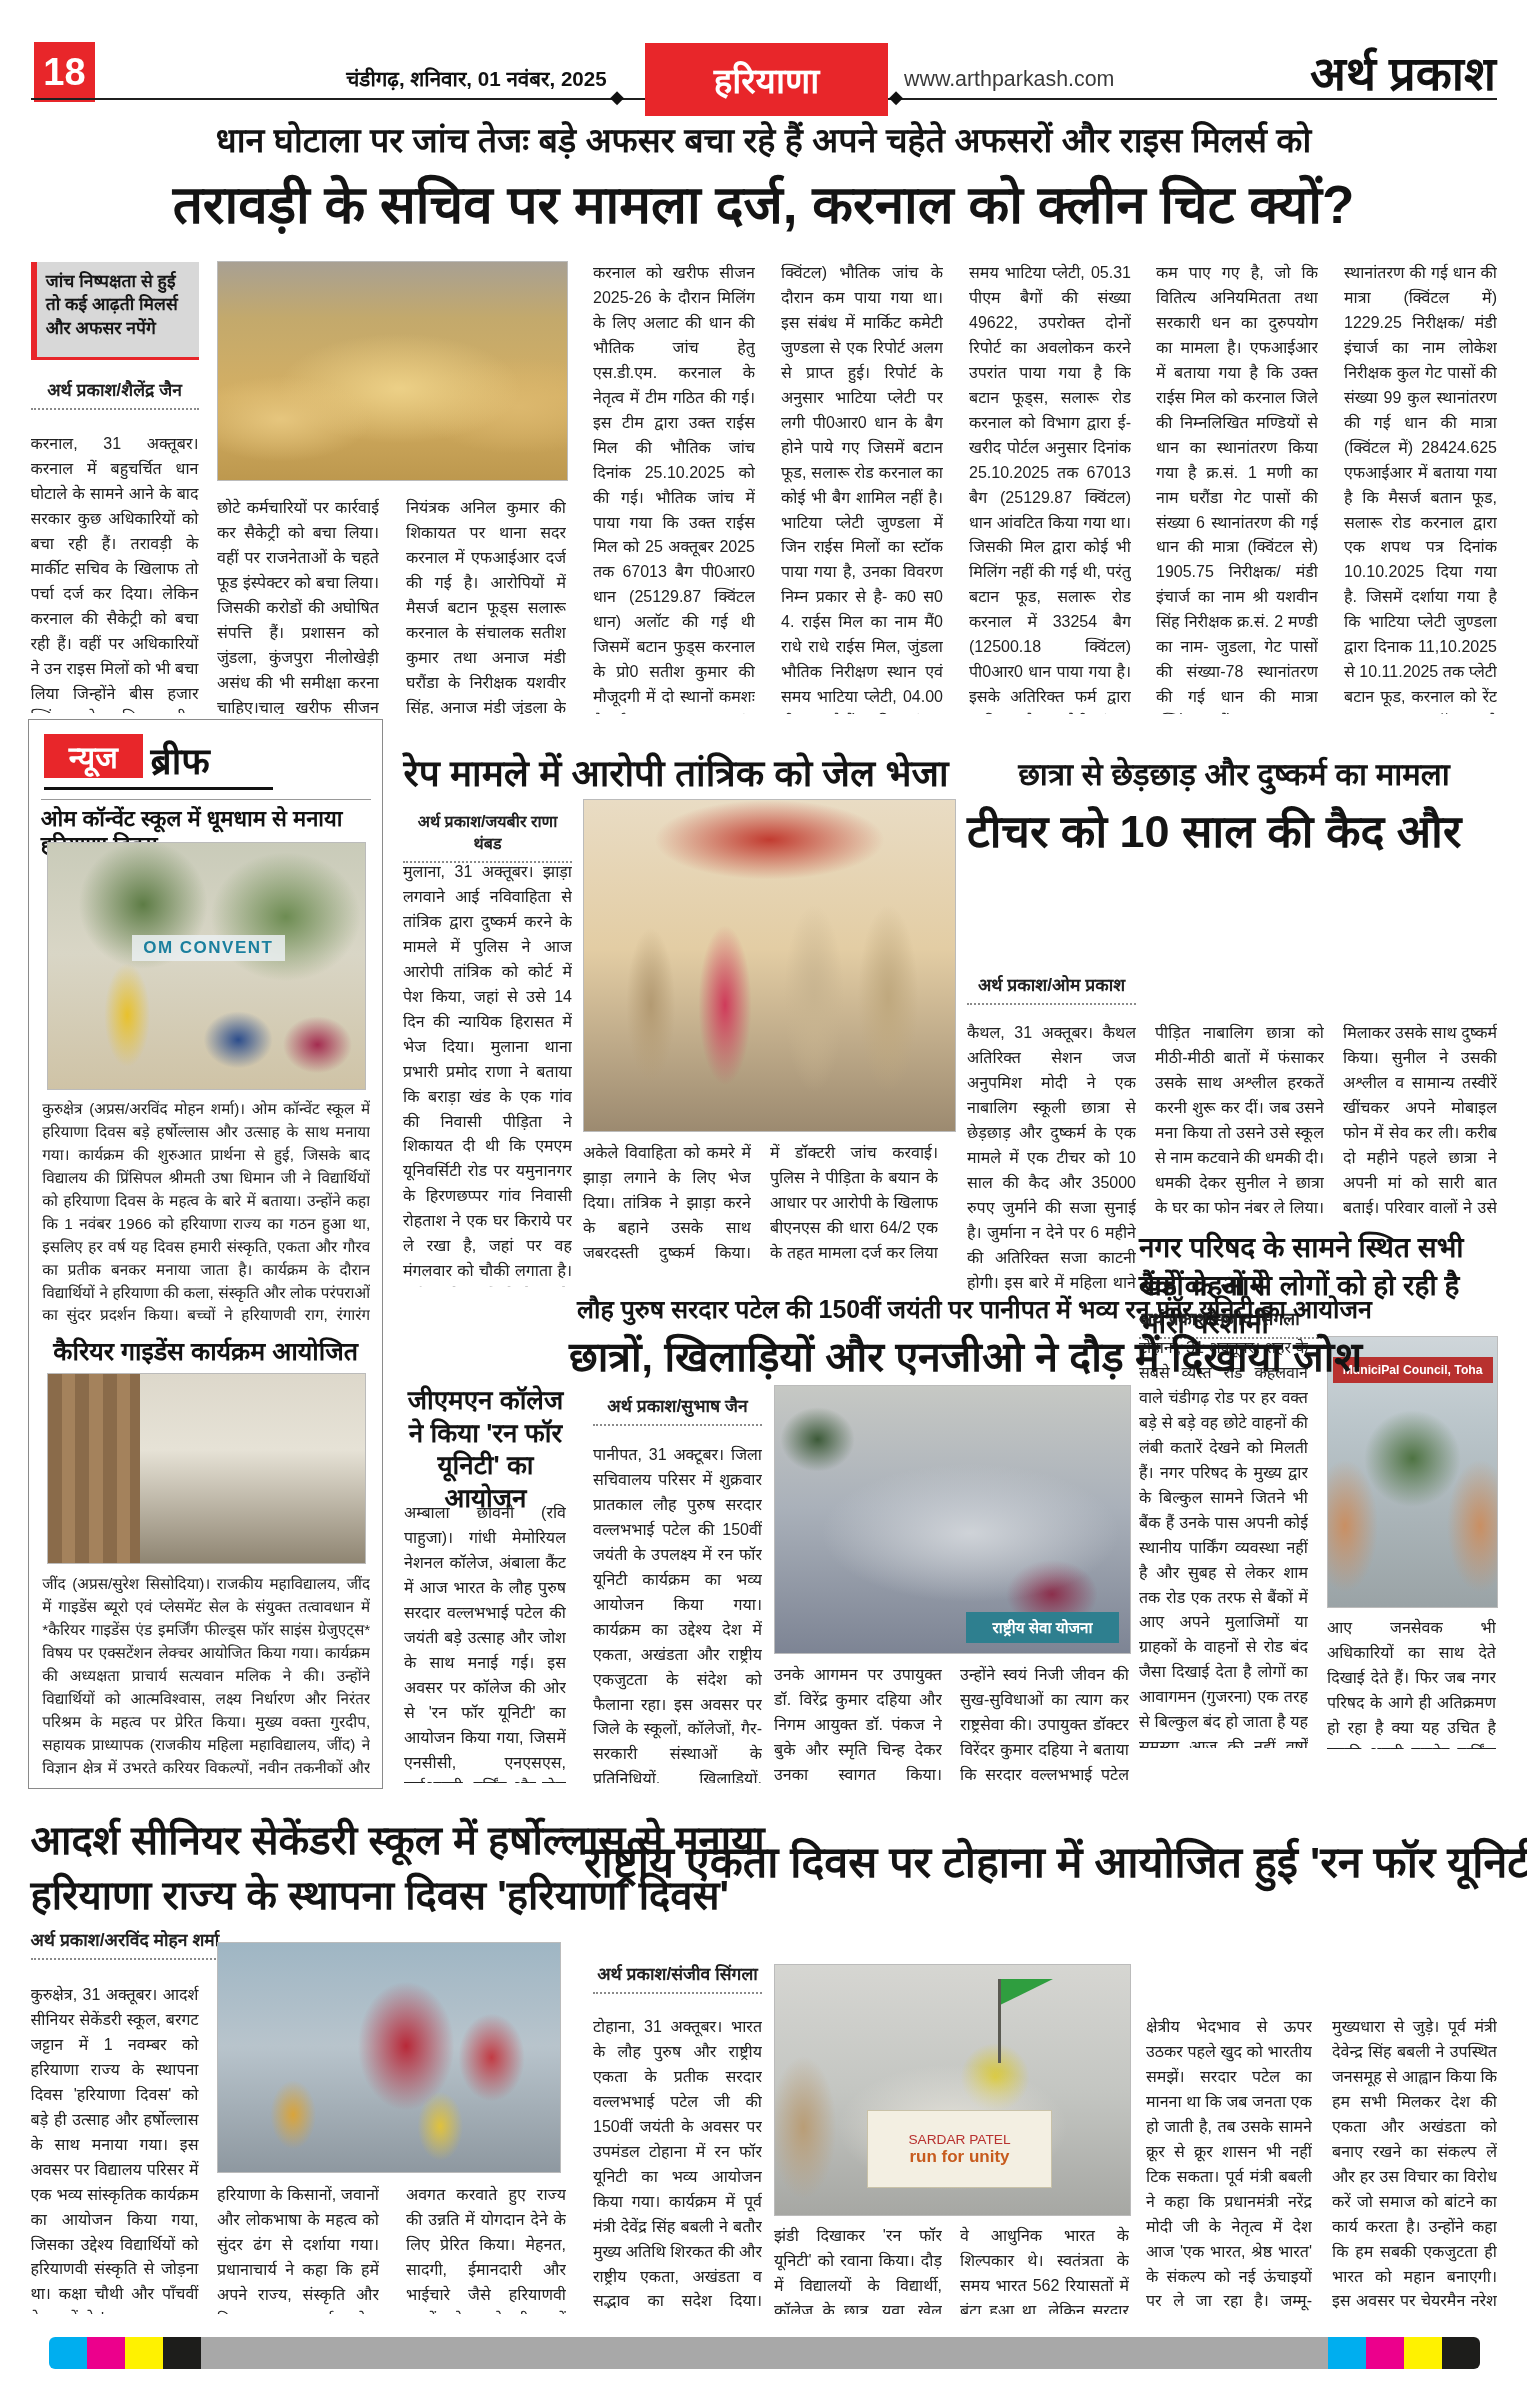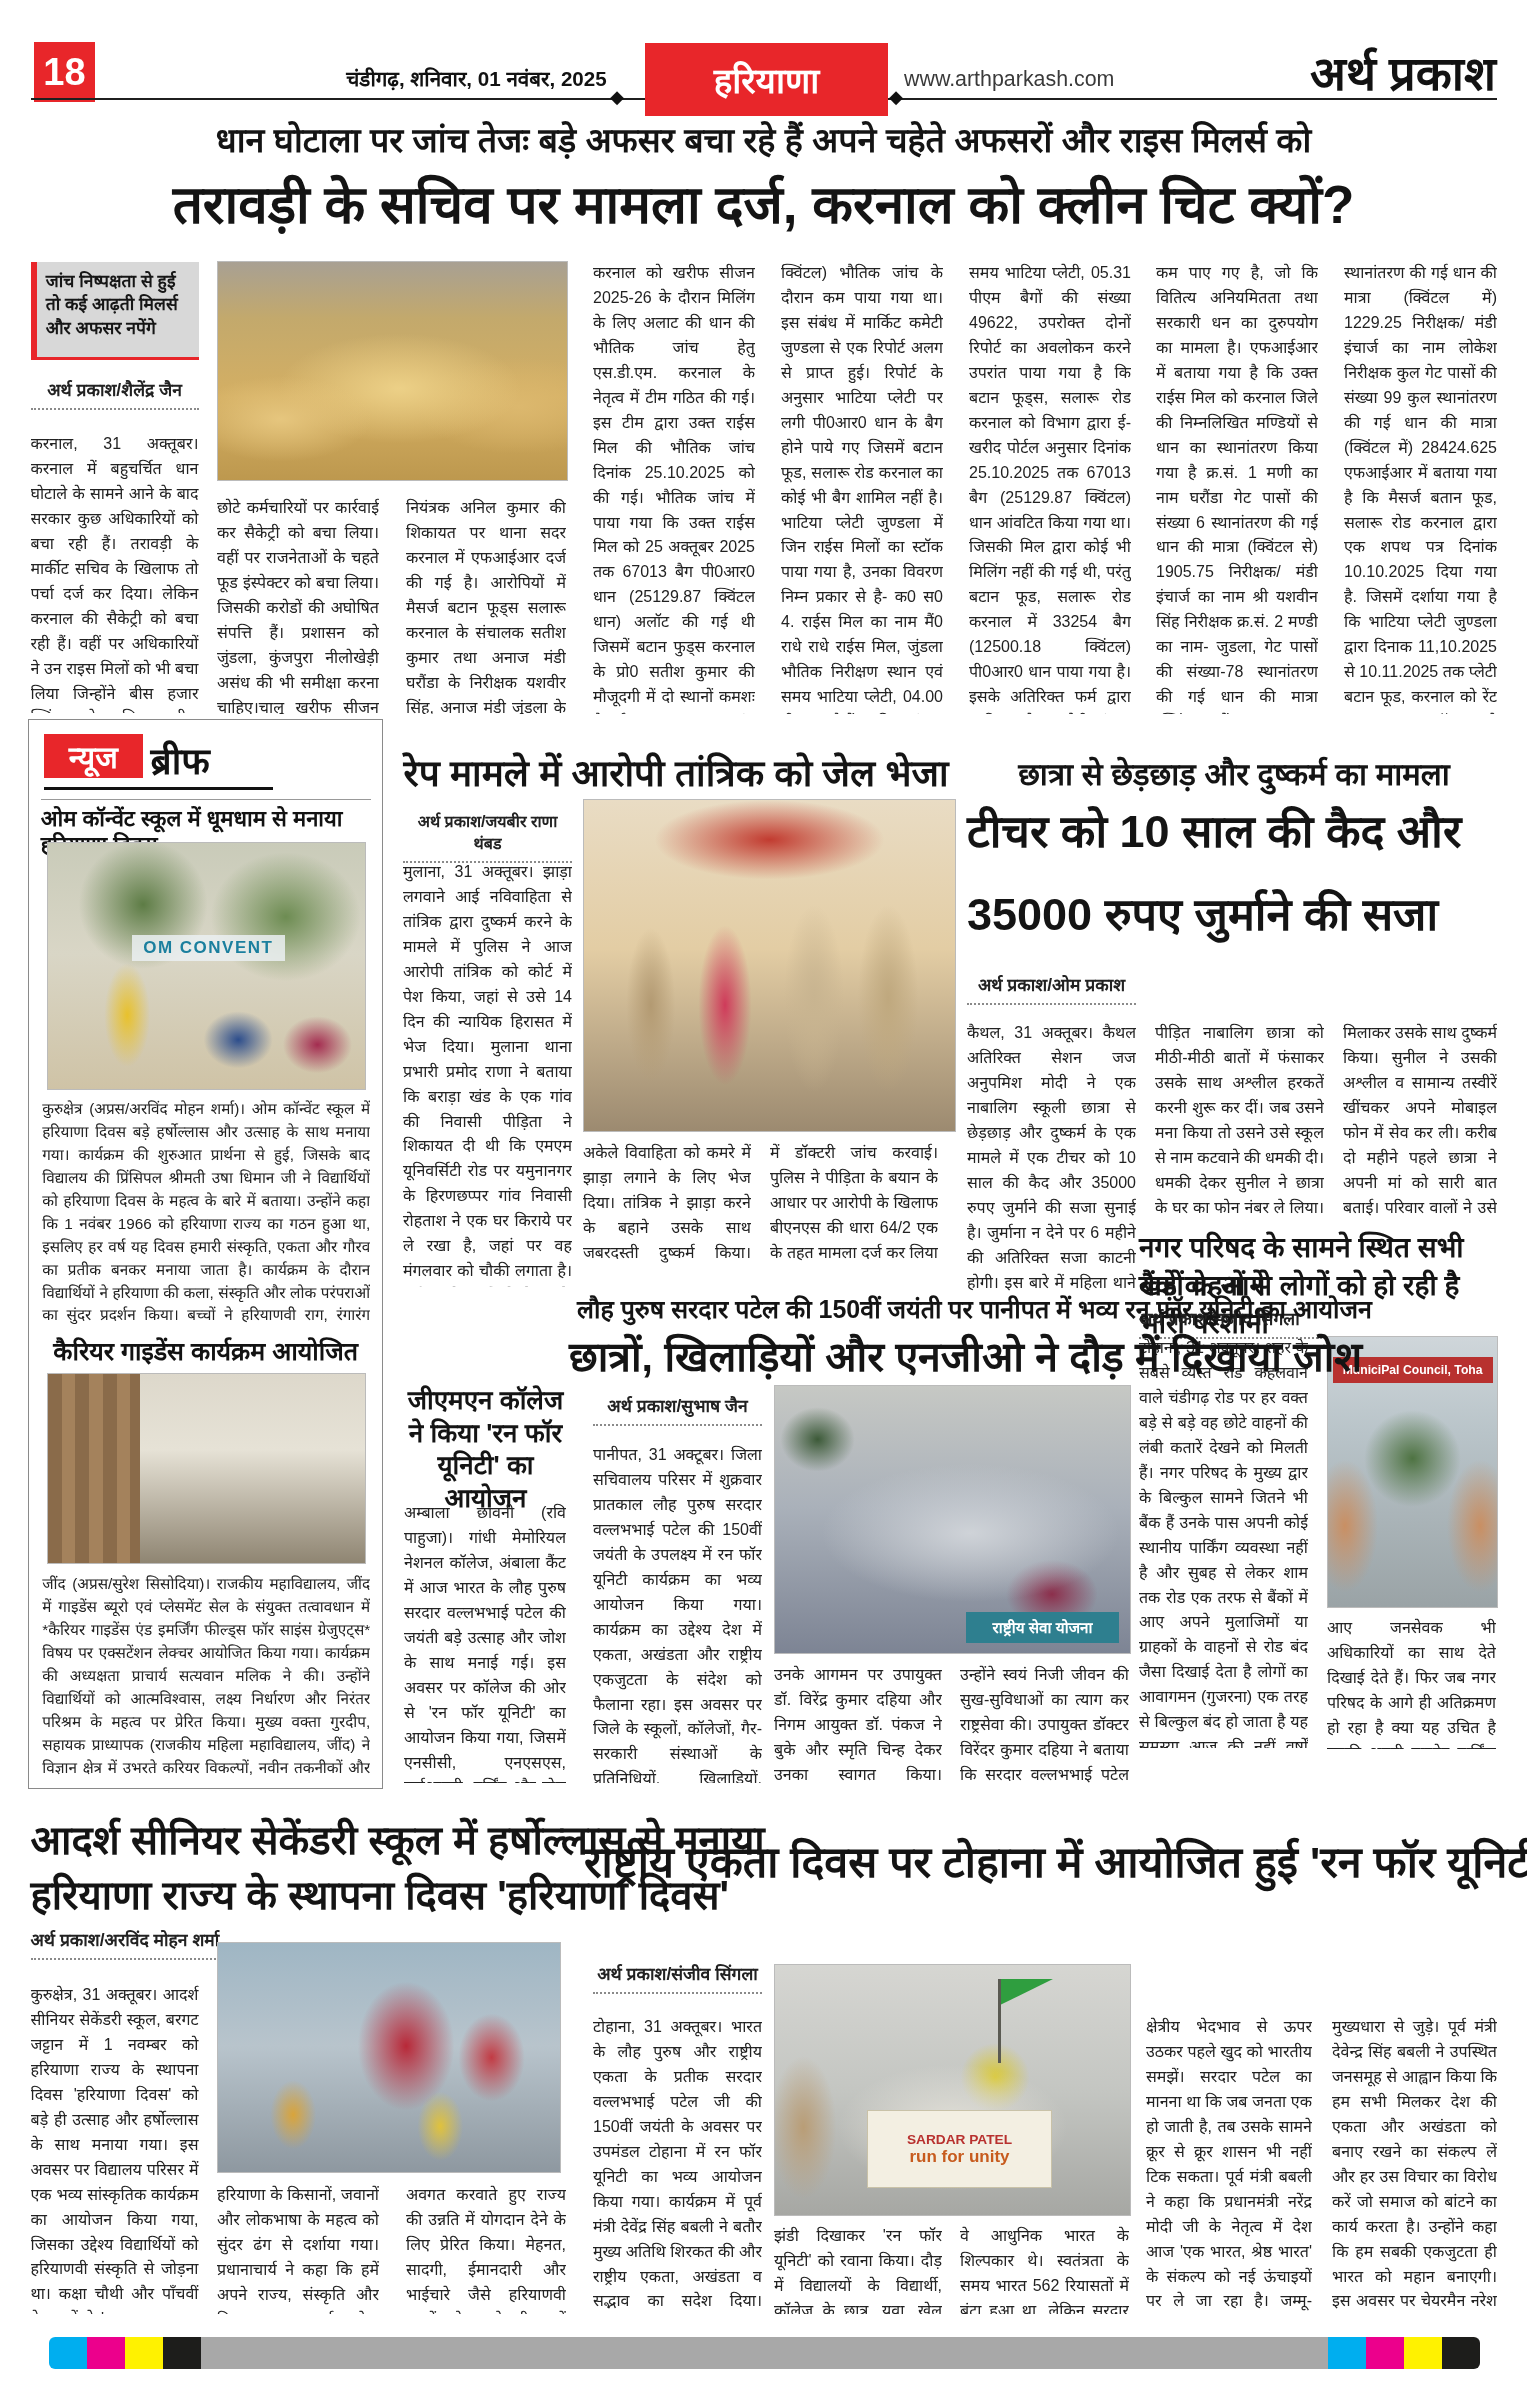--- a/index.html
+++ b/index.html
@@ -92,21 +92,20 @@
       radial-gradient(ellipse 42px 130px at 82% 60%, #bfa87e, rgba(0,0,0,0) 72%),
       radial-gradient(ellipse 34px 107px at 18% 62%, #b39a72, rgba(0,0,0,0) 72%),
       radial-gradient(ellipse 153px 53px at 50% 12%, #c23b30, rgba(0,0,0,0) 75%),
       linear-gradient(180deg,#e9dcc4 0%,#e3cda4 45%,#9c8a70 100%);"></div>
   <div class="body-col" style="left:403px;top:860px;width:169px;height:427px;">मुलाना, 31 अक्तूबर। झाड़ा लगवाने आई नविवाहिता से तांत्रिक द्वारा दुष्कर्म करने के मामले में पुलिस ने आज आरोपी तांत्रिक को कोर्ट में पेश किया, जहां से उसे 14 दिन की न्यायिक हिरासत में भेज दिया। मुलाना थाना प्रभारी प्रमोद राणा ने बताया कि बराड़ा खंड के एक गांव की निवासी पीड़िता ने शिकायत दी थी कि एमएम यूनिवर्सिटी रोड पर यमुनानगर के हिरणछप्पर गांव निवासी रोहताश ने एक घर किराये पर ले रखा है, जहां पर वह मंगलवार को चौकी लगाता है। तांत्रिक के साथियों ने उसके पति को कमरे के बाहर ही रोक लिया और मुलाना थाने पहुंचे और शिकायत दर्ज करवाई। वहीं पुलिस ने नवविवाहिता की सीएचसी मुलाना</div>
   <div class="body-col" style="left:583px;top:1141px;width:168px;height:125px;">अकेले विवाहिता को कमरे में झाड़ा लगाने के लिए भेज दिया। तांत्रिक ने झाड़ा करने के बहाने उसके साथ जबरदस्ती दुष्कर्म किया। घटना के बाद नवविवाहिता ने घर आकर अपने पति व परिजनों को सारी बात बताई, वहीं आज आरोपी का मेडिकल कराने के बाद उसे कोर्ट में पेश किया गया।</div>
   <div class="body-col" style="left:770px;top:1141px;width:168px;height:125px;">में डॉक्टरी जांच करवाई। पुलिस ने पीड़िता के बयान के आधार पर आरोपी के खिलाफ बीएनएस की धारा 64/2 एक के तहत मामला दर्ज कर लिया है। थाना प्रभारी प्रमोद राणा ने बताया कि बीते वीरवार को पीड़िता का मेडिकल परीक्षण करवाया गया।</div>
 
   <div class="kicker" style="left:967px;top:752px;width:534px;text-align:center;font-size:31px;">छात्रा से छेड़छाड़ और दुष्कर्म का मामला</div>
   <div class="kicker" style="left:967px;top:799px;width:534px;text-align:left;font-size:45px;">टीचर को 10 साल की कैद और</div>
-  <div class="kicker" style="left:967px;top:882px;width:534px;text-align:left;font-size:45px;">35000 रुपए जुर्माने की सजा</div>
   <div class="byline" style="left:967px;top:972px;width:169px;">अर्थ प्रकाश/ओम प्रकाश</div>
   <div class="body-col" style="left:967px;top:1021px;width:169px;height:270px;">कैथल, 31 अक्तूबर। कैथल अतिरिक्त सेशन जज अनुपमिश मोदी ने एक नाबालिग स्कूली छात्रा से छेड़छाड़ और दुष्कर्म के एक मामले में एक टीचर को 10 साल की कैद और 35000 रुपए जुर्माने की सजा सुनाई है। जुर्माना न देने पर 6 महीने की अतिरिक्त सजा काटनी होगी। इस बारे में महिला थाने में 29 में 2023 को मुकदमा दर्ज करवाया गया था। शिकायत पक्ष की ओर से केस की पैरवी करते हुए एडवोकेट्स अजय गुप्ता और अर्पित गुप्ता ने बताया कि स्कूल शिक्षक सुनील ने</div>
   <div class="body-col" style="left:1155px;top:1021px;width:169px;height:198px;">पीड़ित नाबालिग छात्रा को मीठी-मीठी बातों में फंसाकर उसके साथ अश्लील हरकतें करनी शुरू कर दीं। जब उसने मना किया तो उसने उसे स्कूल से नाम कटवाने की धमकी दी। धमकी देकर सुनील ने छात्रा के घर का फोन नंबर ले लिया। इसके बाद उसने मोबाइल पर भी अश्लील बातें करनी शुरू कर दीं। सुनील ने कहा कि उसके पास छात्रा की बातचीत की रिकॉर्डिंग है और उसे अपने पास आने को कहा। नवंबर 2022 में उसने छात्रा को कैथल बुलाया और मोटरसाइकिल पर बिठाकर होटल में ले गया। वहां उसने कोल्ड ड्रिंक में नशीला पदार्थ</div>
   <div class="body-col" style="left:1343px;top:1021px;width:154px;height:198px;">मिलाकर उसके साथ दुष्कर्म किया। सुनील ने उसकी अश्लील व सामान्य तस्वीरें खींचकर अपने मोबाइल फोन में सेव कर ली। करीब दो महीने पहले छात्रा ने अपनी मां को सारी बात बताई। परिवार वालों ने उसे समझाया और समाज में शर्म के कारण पुलिस में शिकायत नहीं की। वह बार-बार उसे पुलिस में शिकायत करने पर जान से मारने और उसकी तस्वीरें और रिकॉर्डिंग फेसबुक पर वायरल करने की धमकी भी देता था। आरोप है कि 26 मई 2023 को उसके जन्मदिन पर उसने उसके साथ खींची गई उसकी तस्वीरें फेसबुक और ट्विटर पर वायरल कर दी।</div>
 
   <div class="kicker" style="left:1139px;top:1227px;width:362px;font-size:28px;white-space:normal;">नगर परिषद के सामने स्थित सभी बैंकों के आगे</div>
   <div class="kicker" style="left:1139px;top:1265px;width:362px;font-size:28px;white-space:normal;">खड़े वाहनों से लोगों को हो रही है भारी परेशानी</div>
   <div class="byline" style="left:1139px;top:1306px;width:191px;text-align:left;">अर्थ प्रकाश/संजीव सिंगला</div>
   <div class="photo" style="left:1327px;top:1336px;width:169px;height:270px;background:
       radial-gradient(ellipse 69px 69px at 50% 45%, #4e7342, rgba(0,0,0,0) 70%),
@@ -151,21 +150,21 @@
   <div class="kicker" style="left:584px;top:1831px;width:912px;text-align:center;font-size:43px;">राष्ट्रीय एकता दिवस पर टोहाना में आयोजित हुई 'रन फॉर यूनिटी'</div>
   <div class="byline" style="left:593px;top:1961px;width:169px;">अर्थ प्रकाश/संजीव सिंगला</div>
   <div class="photo" style="left:774px;top:1964px;width:355px;height:250px;background:
       radial-gradient(ellipse 46px 99px at 8% 65%, #b99d76, rgba(0,0,0,0) 72%),
       radial-gradient(ellipse 153px 84px at 50% 65%, #e4e2da, rgba(0,0,0,0) 75%),
       radial-gradient(ellipse 46px 46px at 62% 45%, #d9c832, rgba(0,0,0,0) 75%),
       linear-gradient(180deg,#d6d6d2 0%,#c4c6c2 50%,#a6a7a3 100%);">
     <div class="abs" style="left:225px;top:13.7px;width:0;height:0;border-top:26px solid #2f9e3f;border-right:53px solid rgba(0,0,0,0);"></div>
     <div class="abs" style="left:223px;top:13.7px;width:3.1px;height:84px;background:#5a5a52;"></div>
     <div class="pbanner" style="left:92px;top:145px;width:183px;height:76px;background:#f3efe2;color:#333;flex-direction:column;border:0.8px solid #c9c2a8;">
-      <span style="color:#b8312f;font-size:13.7px;font-weight:700;">SARDAR PATEL</span>
+      <span style="color:#b8312f;font-size:13.7px;font-weight:400;">SARDAR PATEL</span>
       <span style="color:#c75b1e;font-size:17px;font-weight:800;">run for unity</span>
     </div>
   </div>
   <div class="body-col" style="left:593px;top:2015px;width:169px;height:299px;">टोहाना, 31 अक्तूबर। भारत के लौह पुरुष और राष्ट्रीय एकता के प्रतीक सरदार वल्लभभाई पटेल जी की 150वीं जयंती के अवसर पर उपमंडल टोहाना में रन फॉर यूनिटी का भव्य आयोजन किया गया। कार्यक्रम में पूर्व मंत्री देवेंद्र सिंह बबली ने बतौर मुख्य अतिथि शिरकत की और राष्ट्रीय एकता, अखंडता व सद्भाव का सदेश दिया। सरदार पटेल के जीवन और भारत को एक सूत्र में पिरोने में उनके योगदान पर प्रकाश डाला गया। पूर्व मंत्री देवेंद्र सिंह बबली ने हरी</div>
   <div class="body-col" style="left:774px;top:2224px;width:168px;height:90px;">झंडी दिखाकर 'रन फॉर यूनिटी' को रवाना किया। दौड़ में विद्यालयों के विद्यार्थी, कॉलेज के छात्र, युवा, खेल प्रशिक्षक और सामाजिक</div>
   <div class="body-col" style="left:960px;top:2224px;width:169px;height:90px;">वे आधुनिक भारत के शिल्पकार थे। स्वतंत्रता के समय भारत 562 रियासतों में बंटा हुआ था, लेकिन सरदार पटेल की दूरदर्शिता, कूटनीति</div>
   <div class="body-col" style="left:1146px;top:2015px;width:166px;height:299px;">क्षेत्रीय भेदभाव से ऊपर उठकर पहले खुद को भारतीय समझें। सरदार पटेल का मानना था कि जब जनता एक हो जाती है, तब उसके सामने क्रूर से क्रूर शासन भी नहीं टिक सकता। पूर्व मंत्री बबली ने कहा कि प्रधानमंत्री नरेंद्र मोदी जी के नेतृत्व में देश आज 'एक भारत, श्रेष्ठ भारत' के संकल्प को नई ऊंचाइयों पर ले जा रहा है। जम्मू-कश्मीर से धारा 370 और 35 हटाकर प्रधानमंत्री मोदी ने सरदार पटेल की एकीकृत भारत की परिकल्पना को साकार किया।</div>
   <div class="body-col" style="left:1332px;top:2015px;width:165px;height:299px;">मुख्यधारा से जुड़े। पूर्व मंत्री देवेन्द्र सिंह बबली ने उपस्थित जनसमूह से आह्वान किया कि हम सभी मिलकर देश की एकता और अखंडता को बनाए रखने का संकल्प लें और हर उस विचार का विरोध करें जो समाज को बांटने का कार्य करता है। उन्होंने कहा कि हम सबकी एकजुटता ही भारत को महान बनाएगी। इस अवसर पर चेयरमैन नरेश बांसल, डीएसपी उमेद सिंह, वाइस चेयरमैन प्रतिनिधि बलदेव सैनी, तहसीलदार सन्नी दुलाल, रमेश गोयल, ठाकुर, निशांत कामरा सहित अनेक गणमान्य व्यक्ति, अधिकारी, शिक्षक, विद्यार्थी और नागरिक मौजूद रहे।</div>
 
   <div class="abs" style="left:49px;top:2337px;width:1431px;height:32px;display:flex;border-radius:6.1px;overflow:hidden;">

